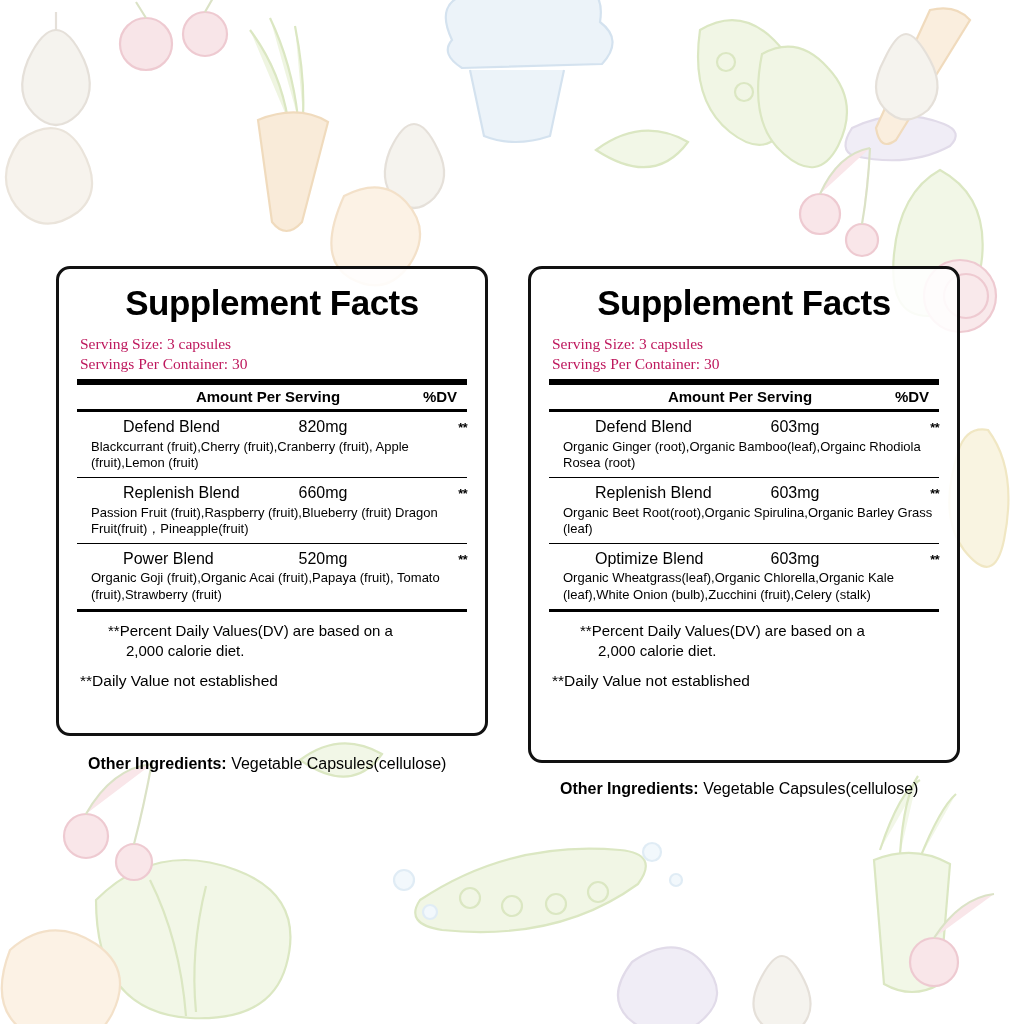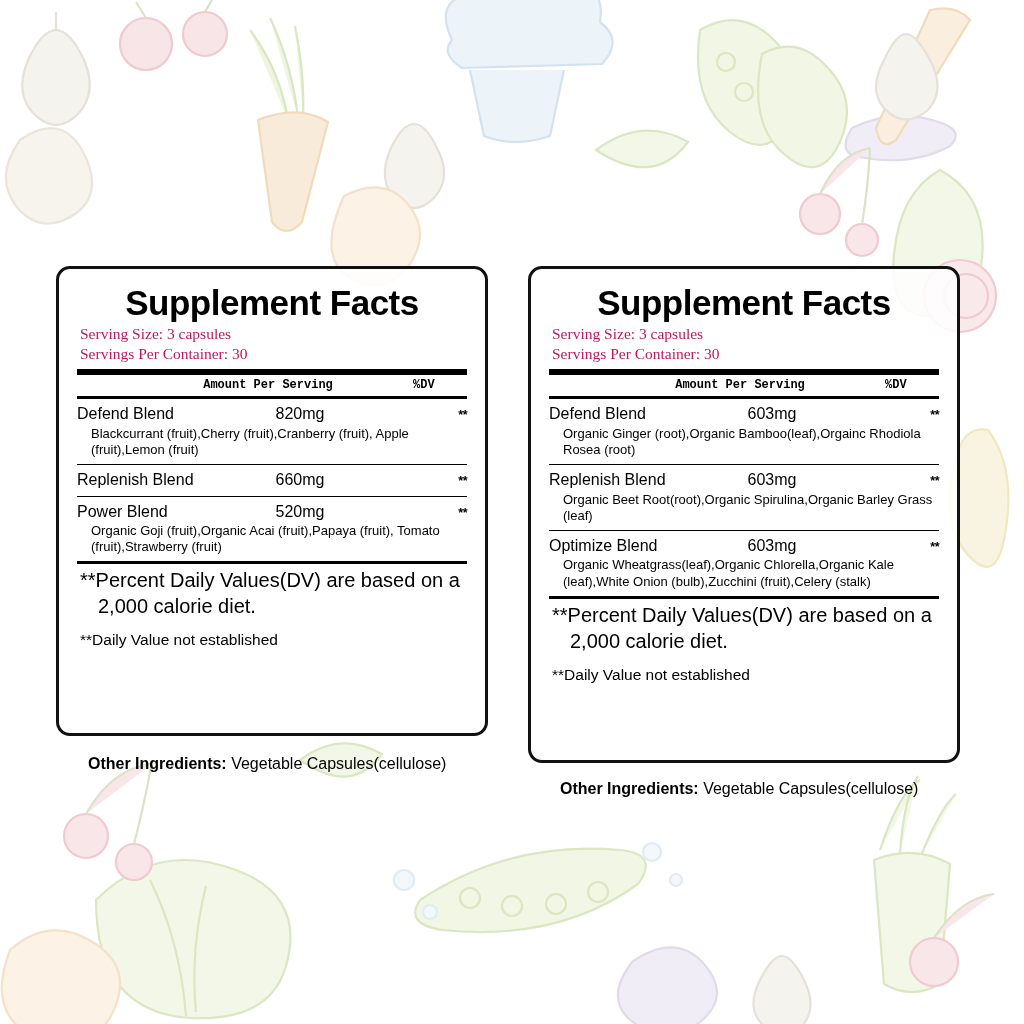--- a/index.html
+++ b/index.html
@@ -35,62 +35,62 @@
   }
   #panel-left  { left: 56px;  top: 266px; width: 432px; height: 470px; }
   #panel-right { left: 528px; top: 266px; width: 432px; height: 497px; }
 
   .sf-title {
     text-align: center;
     font-size: 35px;
     font-weight: bold;
     letter-spacing: -0.5px;
     color: #000;
-    margin: 2px 0 2px 0;
+    margin: 2px 0 12px 0;
     line-height: 1.05;
   }
   .serving-line {
     font-size: 15.5px;
     color: #be185d;
     line-height: 1.28;
     padding-left: 3px;
     font-family: Liberation Serif, serif;
   }
 
   .rule-thick { border-top: 6px solid #000; margin: 6px 0 0 0; }
   .rule-med   { border-top: 3px solid #000; margin: 0; }
   .rule-thin  { border-top: 1.6px solid #000; margin: 0; }
 
   .amount-row {
     display: flex;
     align-items: baseline;
-    font-size: 12px;
+    font-size: 15px;
     font-weight: bold;
     padding: 3px 0 4px 0;
-    font-family: Liberation Mono, monospace;
   }
   .amount-row .aps {
     flex: 1;
     text-align: center;
     padding-left: 46px;
   }
   .amount-row .dv {
     width: 54px;
-    text-align: left;
+    text-align: center;
   }
 
   .blend {
     padding: 5px 0 6px 0;
   }
   .blend-head {
     display: flex;
     align-items: baseline;
     font-size: 16px;
     position: relative;
     line-height: 1.2;
+    margin-left: 46px;
   }
   .blend-name { flex: 0 0 auto; }
   .blend-amt {
     position: absolute;
     left: 16px; right: 0;
     text-align: center;
     padding-left: 40px;
     pointer-events: none;
   }
   .blend-dv {
@@ -101,24 +101,25 @@
   }
   .blend-ings {
     font-size: 13px;
     line-height: 1.26;
     padding-left: 14px;
     padding-top: 2px;
     color: #000;
   }
 
   .footnote {
-    font-size: 20px;
+    font-size: 15px;
     line-height: 1.3;
-    padding-top: 3px;
+    padding-top: 9px;
     padding-left: 3px;
+    margin-left: 28px;
   }
   .footnote .indent { padding-left: 18px; display: block; }
   .footnote2 {
     font-size: 15.5px;
     line-height: 1.3;
     padding-top: 11px;
     padding-left: 3px;
   }
 
   .other-ing {
@@ -284,20 +285,21 @@
     <div class="blend-ings">Blackcurrant (fruit),Cherry (fruit),Cranberry (fruit), Apple (fruit),Lemon (fruit)</div>
   </div>
   <div class="rule-thin"></div>
 
   <div class="blend">
     <div class="blend-head">
       <span class="blend-name">Replenish Blend</span>
       <span class="blend-amt">660mg</span>
       <span class="blend-dv">**</span>
     </div>
+    <div class="blend-ings">Passion Fruit (fruit),Raspberry (fruit),Blueberry (fruit) Dragon Fruit(fruit)，Pineapple(fruit)</div>
   </div>
   <div class="rule-thin"></div>
 
   <div class="blend">
     <div class="blend-head">
       <span class="blend-name">Power Blend</span>
       <span class="blend-amt">520mg</span>
       <span class="blend-dv">**</span>
     </div>
     <div class="blend-ings">Organic Goji (fruit),Organic Acai (fruit),Papaya (fruit), Tomato (fruit),Strawberry (fruit)</div>

